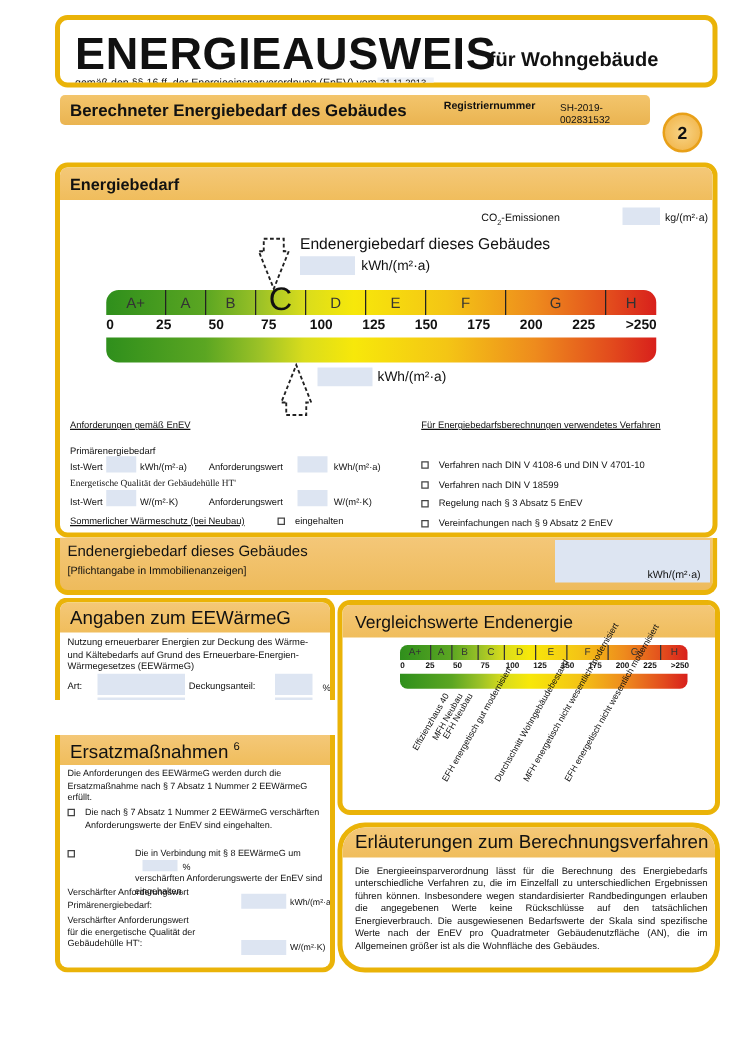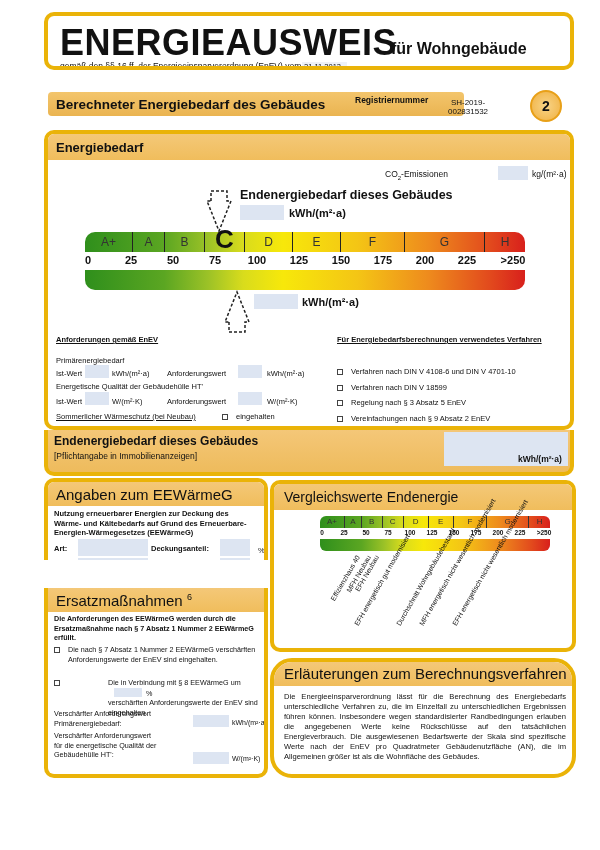--- a/index.html
+++ b/index.html
@@ -11,33 +11,33 @@
   .field { background: #dde5f2; display: inline-block; }
 
   
   #title-box { left: 44px; top: 12px; width: 530px; height: 58px; }
   #title-main { position: absolute; left: 12px; top: 6px; font-size: 36px; font-weight: bold; letter-spacing: 0.5px; }
   #title-sub { position: absolute; left: 343px; top: 24px; font-size: 16px; font-weight: bold; }
   #title-law { position: absolute; left: 12px; top: 45px; font-size: 8.5px; }
   #title-date { position: absolute; left: 254px; top: 46px; font-size: 7.5px; background: #eef1f7; padding: 0 6px 0 2px; }
 
   
-  #strip { position: absolute; left: 48px; top: 92px; width: 416px; height: 24px; border-radius: 4px; background: linear-gradient(#f3c56c, #eab451); text-align: center; }
+  #strip { position: absolute; left: 48px; top: 76px; width: 472px; height: 24px; border-radius: 4px; background: linear-gradient(#f3c56c, #eab451); }
   #strip-title { position: absolute; left: 8px; top: 5px; font-size: 13.5px; font-weight: bold; }
   #strip-regl { position: absolute; left: 307px; top: 3px; font-size: 8.5px; font-weight: bold; }
   #strip-regv { position: absolute; left: 400px; top: 6px; font-size: 8px; }
   #page-badge { position: absolute; left: 530px; top: 90px; width: 32px; height: 32px; border-radius: 50%; background: radial-gradient(#f8d487, #f0b040); border: 2px solid #e8a018; text-align: center; line-height: 28px; font-weight: bold; font-size: 14px; }
 
   
   #eb-box { left: 44px; top: 130px; width: 530px; height: 300px; }
   #eb-head { height: 26px; padding: 6px 0 0 8px; font-size: 13px; }
   .abs { position: absolute; }
   .t8 { font-size: 8.5px; }
   .t7 { font-size: 7.5px; }
-  .b { font-weight: bold; }
+  .b { font-weight: normal; }
   .u { text-decoration: underline; }
 
   
   .scale-row { position: absolute; left: 37px; width: 440px; height: 20px; border-radius: 10px 10px 0 0; overflow: hidden; }
   .scale-grad { background: linear-gradient(90deg, #2f8f1c 0%, #5ba622 18%, #9cc227 28%, #d9dc1c 36%, #f7e80a 45%, #f4c515 62%, #ee8b1d 78%, #e24a1d 92%, #d8201c 100%); }
   .scale-seg { position: absolute; top: 0; height: 100%; border-right: 1px solid #222; text-align: center; font-size: 12px; color: #333; line-height: 20px; }
   .scale-bottom { position: absolute; left: 37px; width: 440px; height: 20px; border-radius: 0 0 10px 10px; }
   .tick { position: absolute; font-size: 11px; font-weight: bold; transform: translateX(-50%); }
 
   
@@ -128,21 +128,21 @@
   <div class="abs b" style="left:254px; top:162px; font-size:11px;">kWh/(m²·a)</div>
 
   <div class="abs t7 b u" style="left:8px; top:201px;">Anforderungen gemäß EnEV</div>
   <div class="abs t7" style="left:8px; top:222px;">Primärenergiebedarf</div>
   <div class="abs t7" style="left:8px; top:235px;">Ist-Wert</div>
   <div class="abs field" style="left:37px; top:231px; width:24px; height:13px;"></div>
   <div class="abs t7" style="left:64px; top:235px;">kWh/(m²·a)</div>
   <div class="abs t7" style="left:119px; top:235px;">Anforderungswert</div>
   <div class="abs field" style="left:190px; top:231px; width:24px; height:13px;"></div>
   <div class="abs t7" style="left:219px; top:235px;">kWh/(m²·a)</div>
-  <div class="abs t7" style="left:8px; top:248px;">Energetische Qualität der Gebäudehülle HT'</div>
+  <div class="abs t7" style="left:8px; top:248px;font-family:Liberation Serif, serif;">Energetische Qualität der Gebäudehülle HT'</div>
   <div class="abs t7" style="left:8px; top:263px;">Ist-Wert</div>
   <div class="abs field" style="left:37px; top:258px; width:24px; height:13px;"></div>
   <div class="abs t7" style="left:64px; top:263px;">W/(m²·K)</div>
   <div class="abs t7" style="left:119px; top:263px;">Anforderungswert</div>
   <div class="abs field" style="left:190px; top:258px; width:24px; height:13px;"></div>
   <div class="abs t7" style="left:219px; top:263px;">W/(m²·K)</div>
   <div class="abs t7 u" style="left:8px; top:278px;">Sommerlicher Wärmeschutz (bei Neubau)</div>
   <div class="abs t7" style="left:174px; top:278px;"><span class="cb"></span><span>eingehalten</span></div>
 
   <div class="abs t7 b u" style="left:289px; top:201px;">Für Energiebedarfsberechnungen verwendetes Verfahren</div>

